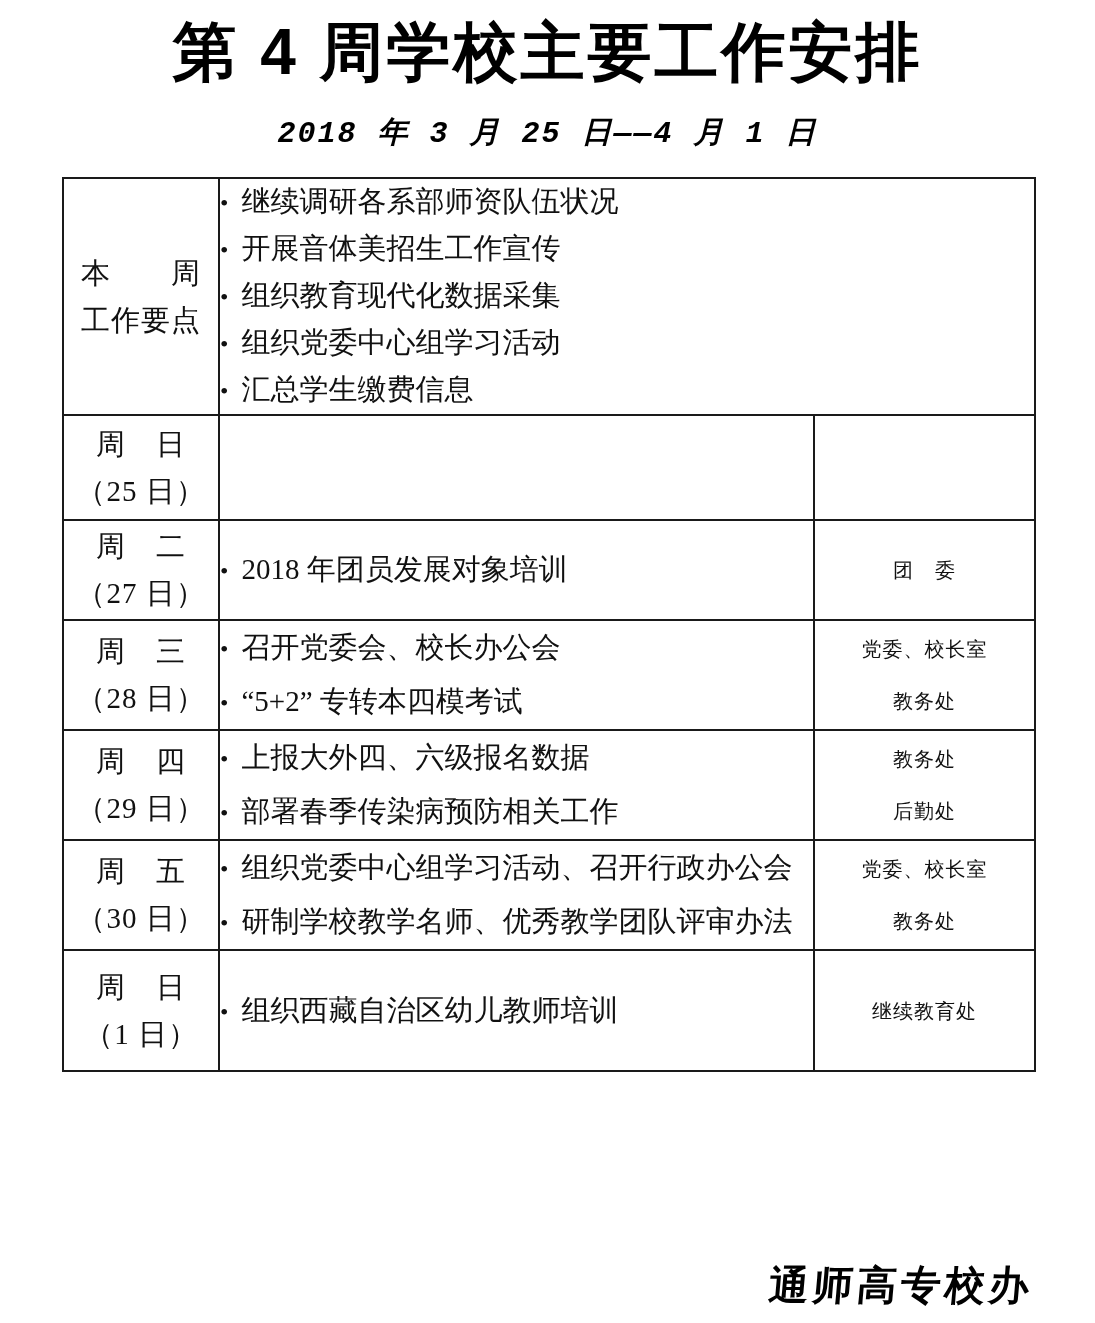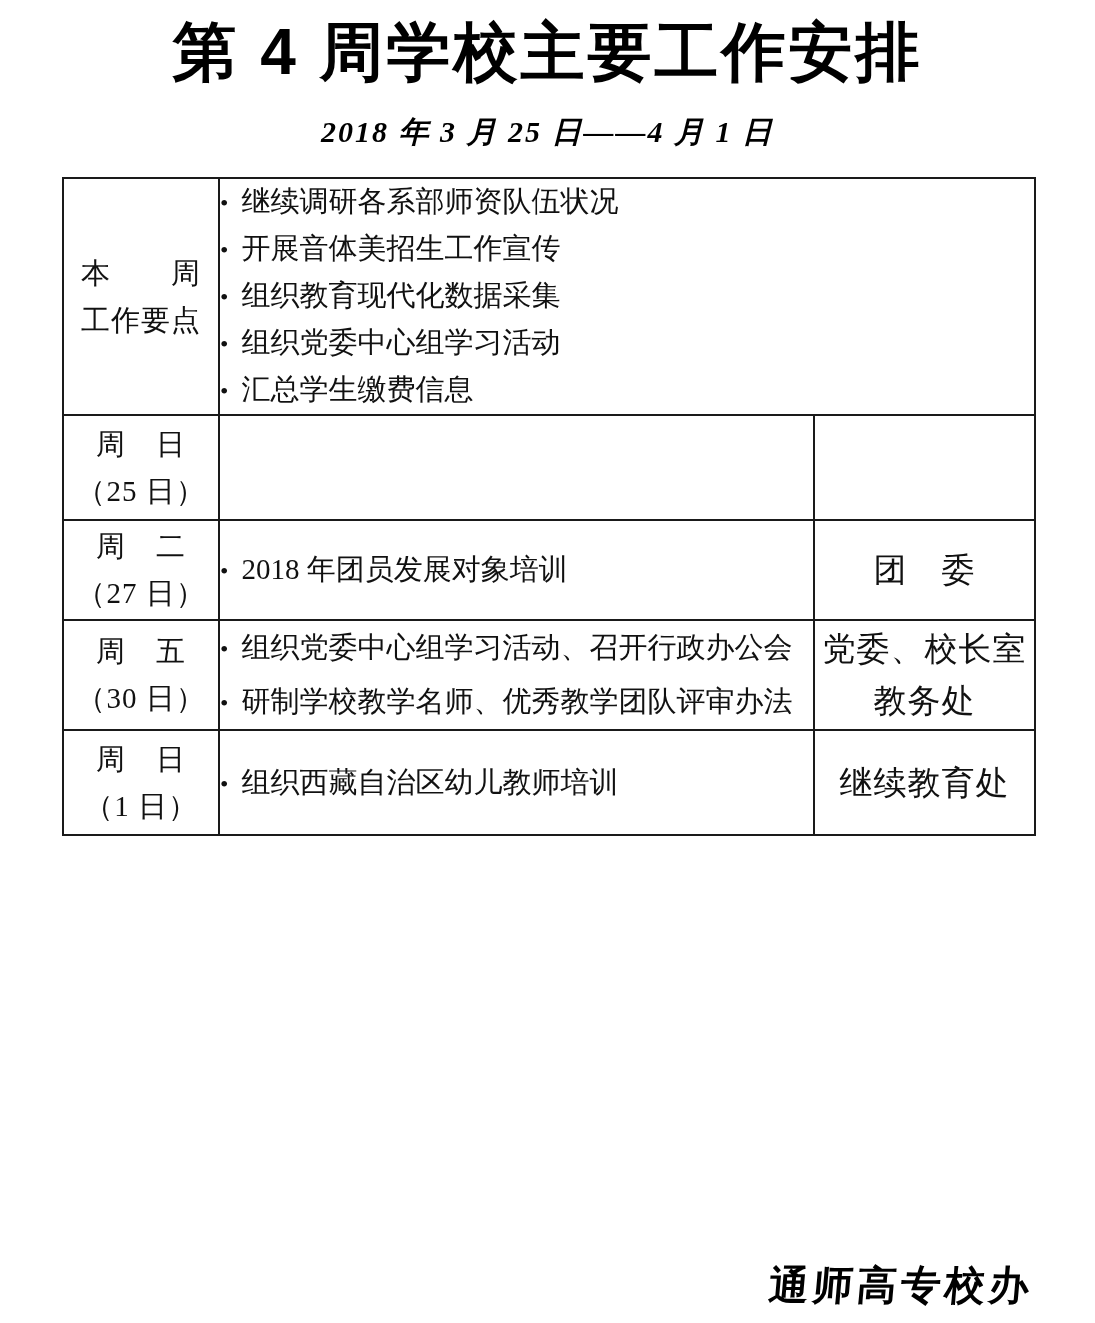--- a/index.html
+++ b/index.html
@@ -25,20 +25,21 @@
     color: #000000;
   }
   .subtitle {
     margin-top: 22px;
     text-align: center;
     font-size: 30px;
     font-weight: bold;
     font-style: italic;
     letter-spacing: 2px;
     color: #000000;
+    font-family: Liberation Mono, monospace;
   }
   table.schedule {
     position: absolute;
     left: 62px;
     top: 177px;
     width: 972px;
     border-collapse: collapse;
     table-layout: fixed;
   }
   table.schedule td {
@@ -68,21 +69,21 @@
     color: #111;
   }
   .summary-item { line-height: 45px; }
   .bullet {
     font-size: 24px;
     margin-right: 13px;
     flex: 0 0 auto;
   }
   td.dept-cell {
     text-align: center;
-    font-size: 33px;
+    font-size: 20px;
     color: #111;
   }
   .dept-line { line-height: 52px; letter-spacing: 1px; }
 
   tr.summary-row td { height: 226px; }
   tbody.days tr:nth-child(1) td { height: 105px; }
   tbody.days tr:nth-child(2) td { height: 100px; }
   tbody.days tr:nth-child(3) td { height: 95px;  }
   tbody.days tr:nth-child(4) td { height: 105px; }
   tbody.days tr:nth-child(5) td { height: 102px; }
@@ -166,20 +167,60 @@
               <span class="bullet">•</span>
               <span>2018 年团员发展对象培训</span>
             </div>
           </td>
           <td class="dept-cell">
             <div class="dept-line">团　委</div>
           </td>
         </tr>
         <tr>
           <td class="label-cell">
+            <div class="label-line">周　三</div>
+            <div class="label-line">（28 日）</div>
+          </td>
+          <td class="items-cell">
+            <div class="item">
+              <span class="bullet">•</span>
+              <span>召开党委会、校长办公会</span>
+            </div>
+            <div class="item">
+              <span class="bullet">•</span>
+              <span>“5+2” 专转本四模考试</span>
+            </div>
+          </td>
+          <td class="dept-cell">
+            <div class="dept-line">党委、校长室</div>
+            <div class="dept-line">教务处</div>
+          </td>
+        </tr>
+        <tr>
+          <td class="label-cell">
+            <div class="label-line">周　四</div>
+            <div class="label-line">（29 日）</div>
+          </td>
+          <td class="items-cell">
+            <div class="item">
+              <span class="bullet">•</span>
+              <span>上报大外四、六级报名数据</span>
+            </div>
+            <div class="item">
+              <span class="bullet">•</span>
+              <span>部署春季传染病预防相关工作</span>
+            </div>
+          </td>
+          <td class="dept-cell">
+            <div class="dept-line">教务处</div>
+            <div class="dept-line">后勤处</div>
+          </td>
+        </tr>
+        <tr>
+          <td class="label-cell">
             <div class="label-line">周　五</div>
             <div class="label-line">（30 日）</div>
           </td>
           <td class="items-cell">
             <div class="item">
               <span class="bullet">•</span>
               <span>组织党委中心组学习活动、召开行政办公会</span>
             </div>
             <div class="item">
               <span class="bullet">•</span>

